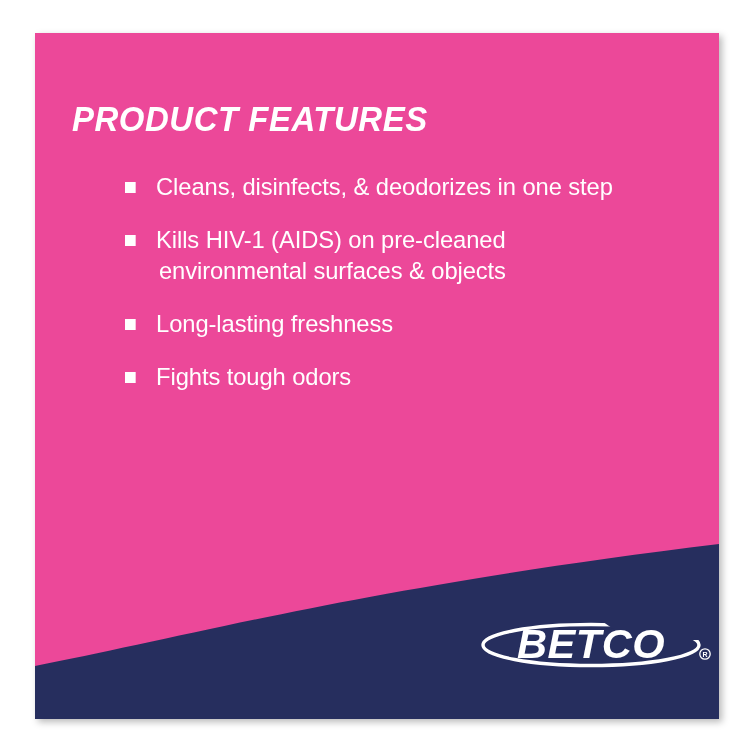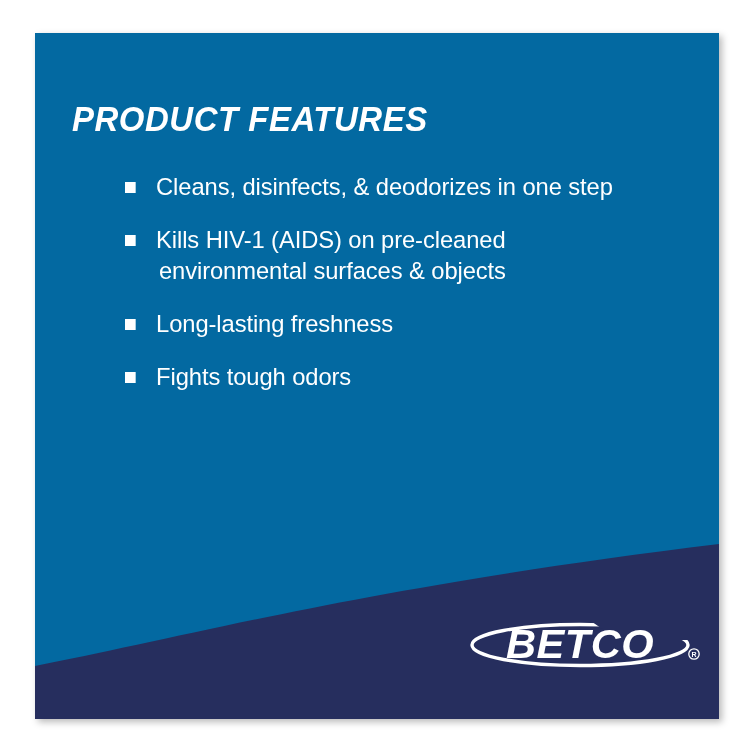--- a/index.html
+++ b/index.html
@@ -22,21 +22,21 @@
     background: #ffffff;
   }
 
   
   #card {
     position: absolute;
     left: 35px;
     top: 33px;
     width: 684px;
     height: 686px;
-    background: #0369a1;
+    background: #ec4899;
     overflow: hidden;
     box-shadow: 3px 3px 7px rgba(0,0,0,0.28);
   }
 
   
   #wave {
     position: absolute;
     left: 0;
     bottom: 0;
     width: 684px;
@@ -95,21 +95,21 @@
     background: #ffffff;
   }
   .feature .line2 {
     display: block;
     padding-left: 3px;
   }
 
   
   #logo {
     position: absolute;
-    left: 433px;
+    left: 444px;
     top: 583px;
     width: 240px;
     height: 58px;
   }
   #logo svg { display: block; }
 </style>
 </head>
 <body>
 
 <div id="stage">

